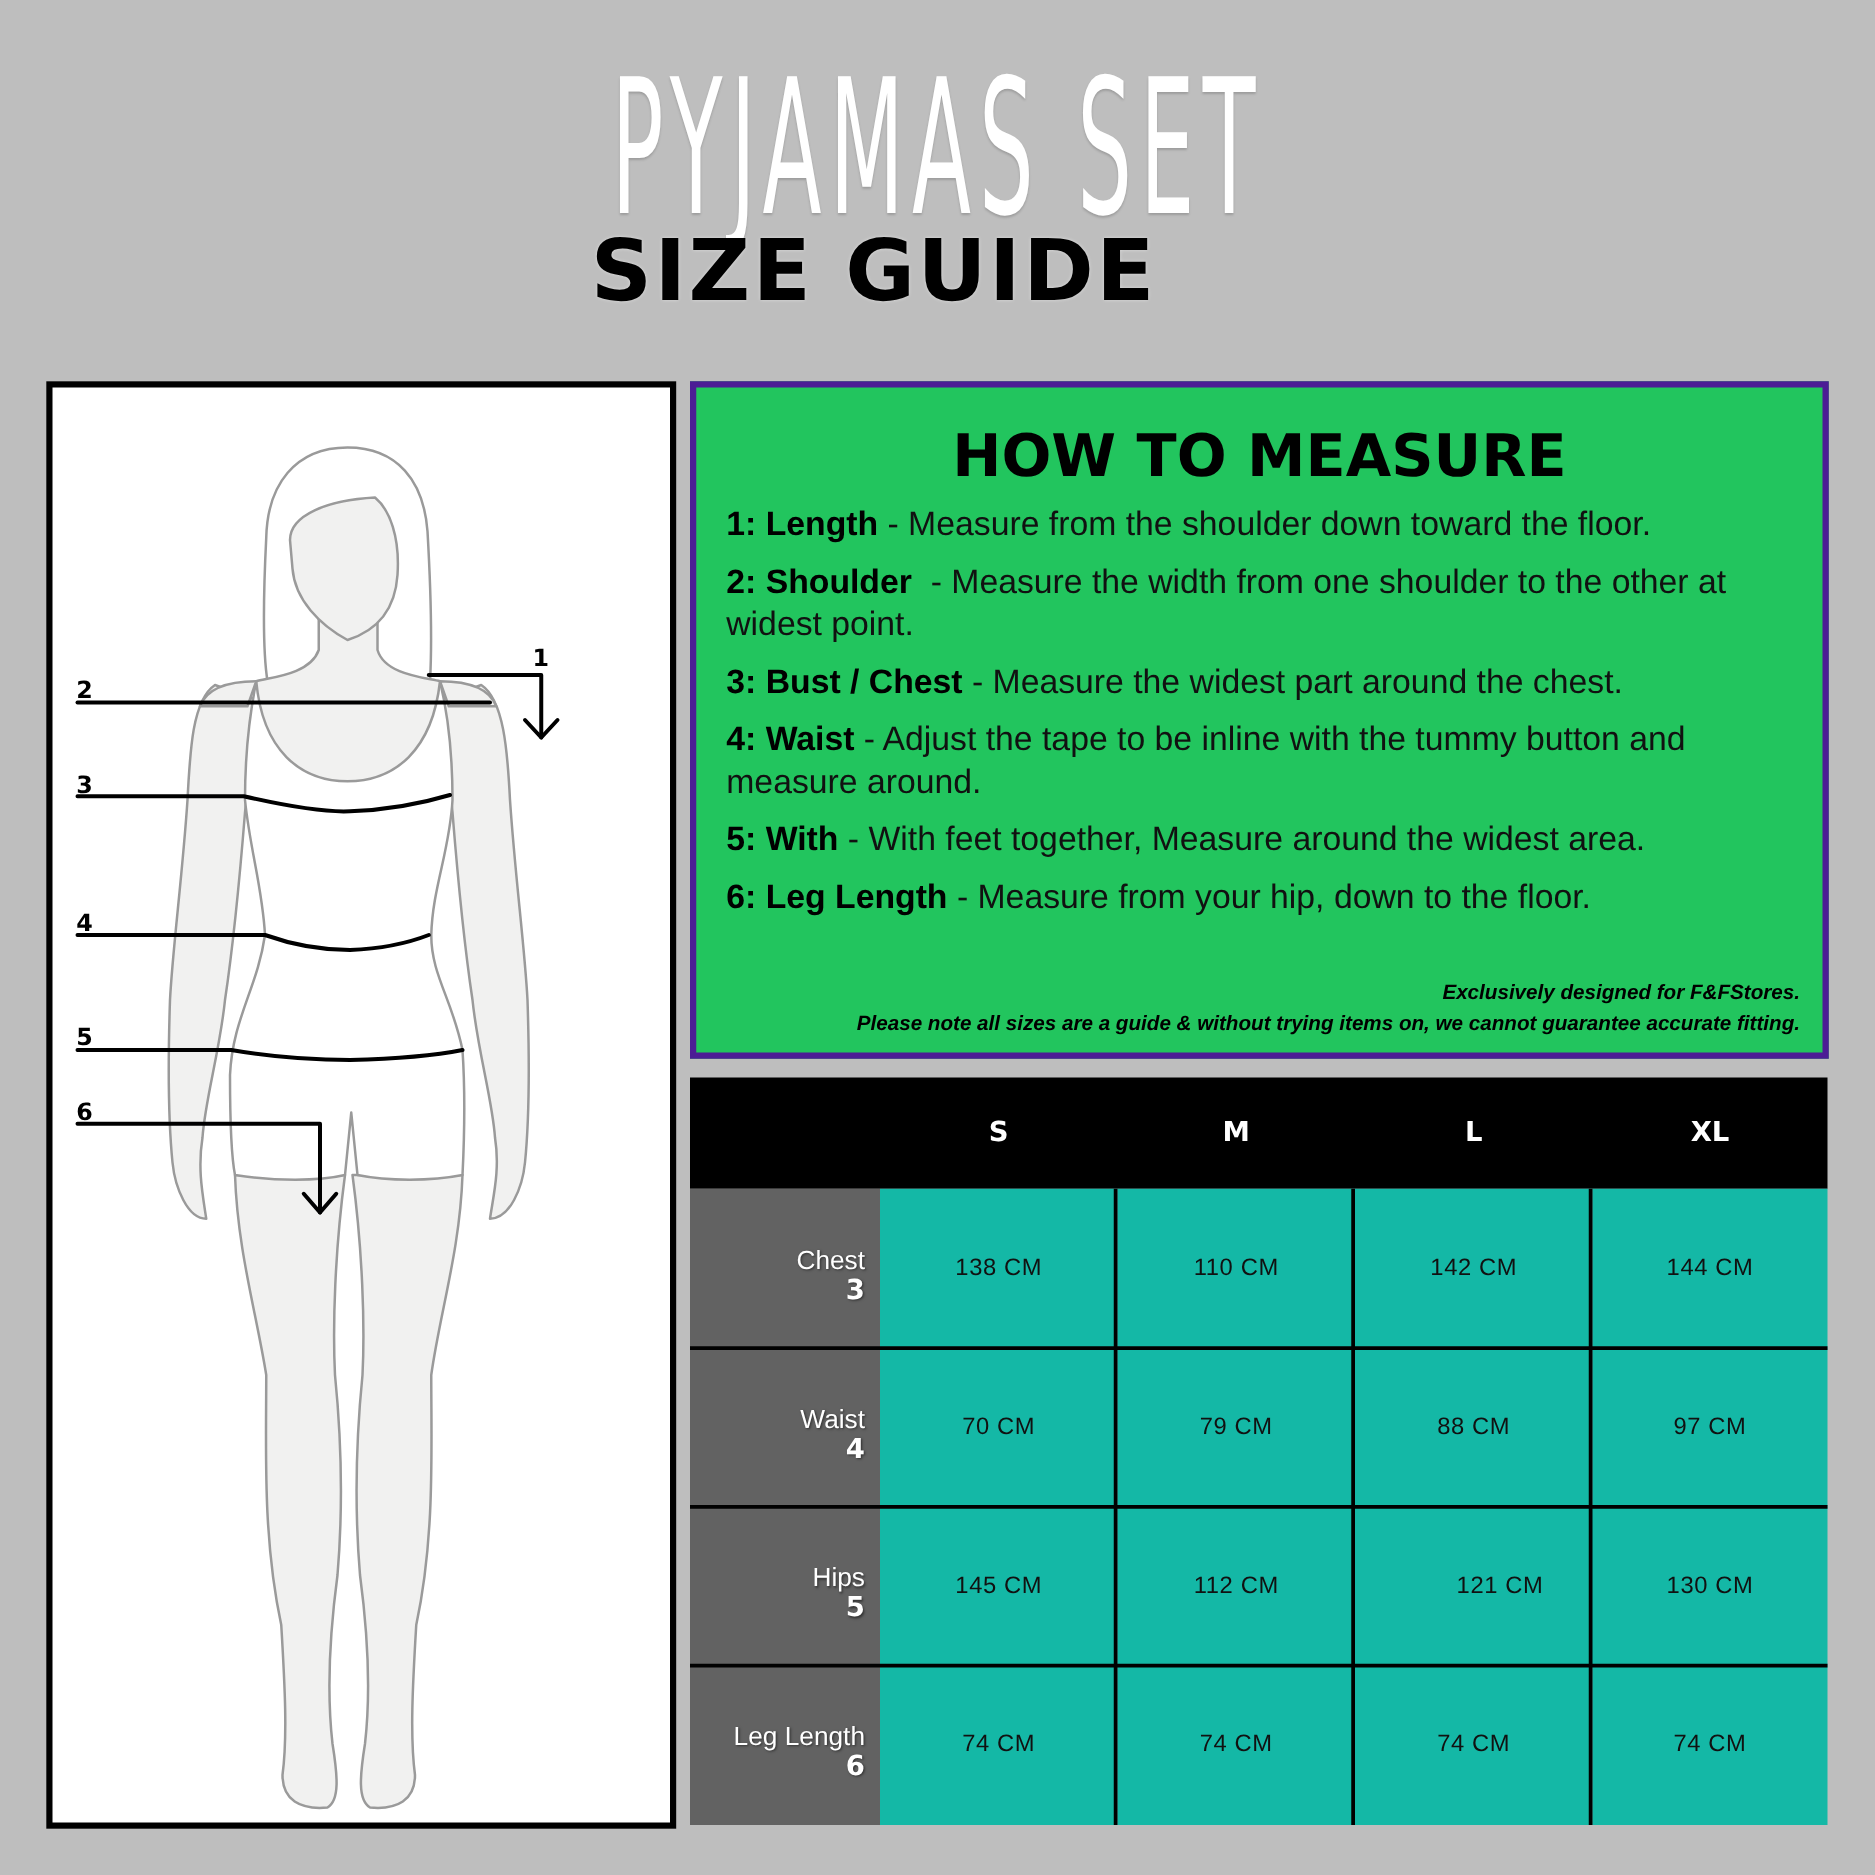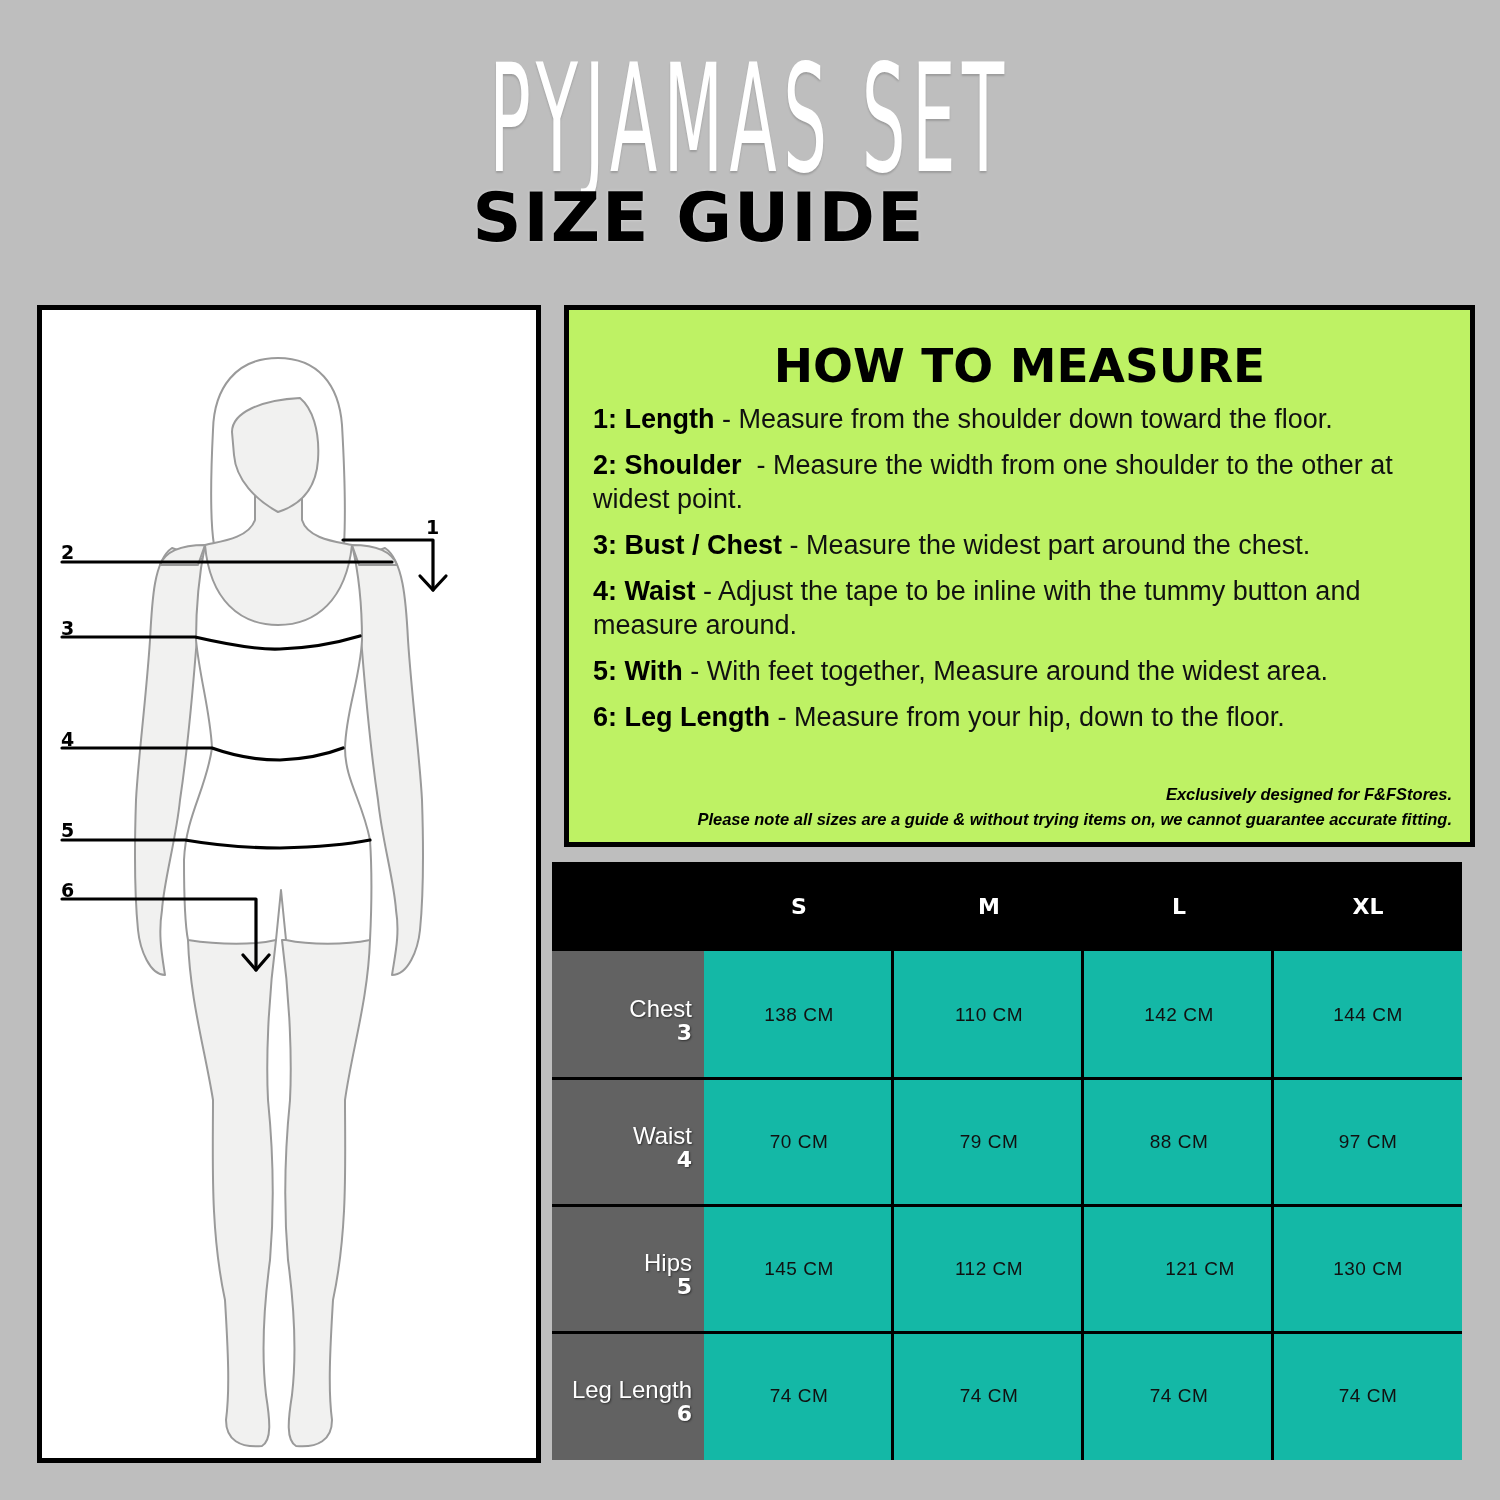--- a/index.html
+++ b/index.html
@@ -44,23 +44,22 @@
     .figure-panel svg { position: absolute; left: -5px; top: -5px; }
     .mlabel {
       position: absolute;
       font-family: "DejaVu Sans", sans-serif;
       font-weight: bold; font-size: 19px; line-height: 20px;
     }
     
     .howto-panel {
       position: absolute; left: 552px; top: 305px;
       width: 901px; height: 532px;
-      background: #bef264;
-      border: 5px solid #000000;
-      margin-left: 12px;
+      background: #22c55e;
+      border: 5px solid #4c1d95;
     }
     .howto-title {
       position: absolute; left: 0; top: 28px; width: 901px;
       text-align: center;
       font-family: "DejaVu Sans", sans-serif;
       font-weight: bold; font-size: 47px; line-height: 56px;
       letter-spacing: 0px;
     }
     .howto-list {
       position: absolute; left: 24px; top: 92px; width: 860px;
@@ -103,21 +102,21 @@
       position: absolute; left: 0; top: 0; width: 152px; height: 100%;
       background: #626262;
       color: #fff;
       text-align: right;
       box-sizing: border-box;
       padding-right: 12px;
       display: flex; flex-direction: column; justify-content: center;
     }
     .label-cell .lname {
       font-family: "Liberation Sans", sans-serif;
-      font-size: 24px; line-height: 24px;
+      font-size: 21px; line-height: 24px;
       text-shadow: 1px 1px 2px rgba(0,0,0,0.5);
       margin-top: 12px;
     }
     .label-cell .lnum {
       font-family: "DejaVu Sans", sans-serif;
       font-weight: bold;
       font-size: 22px; line-height: 24px;
       text-shadow: 1px 1px 2px rgba(0,0,0,0.5);
     }
     .size-row .vcell {

